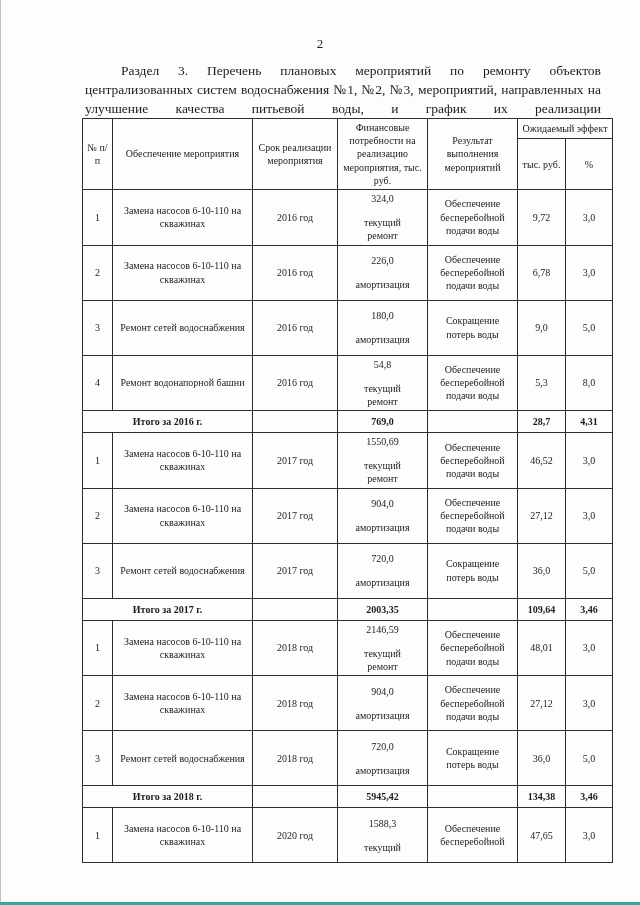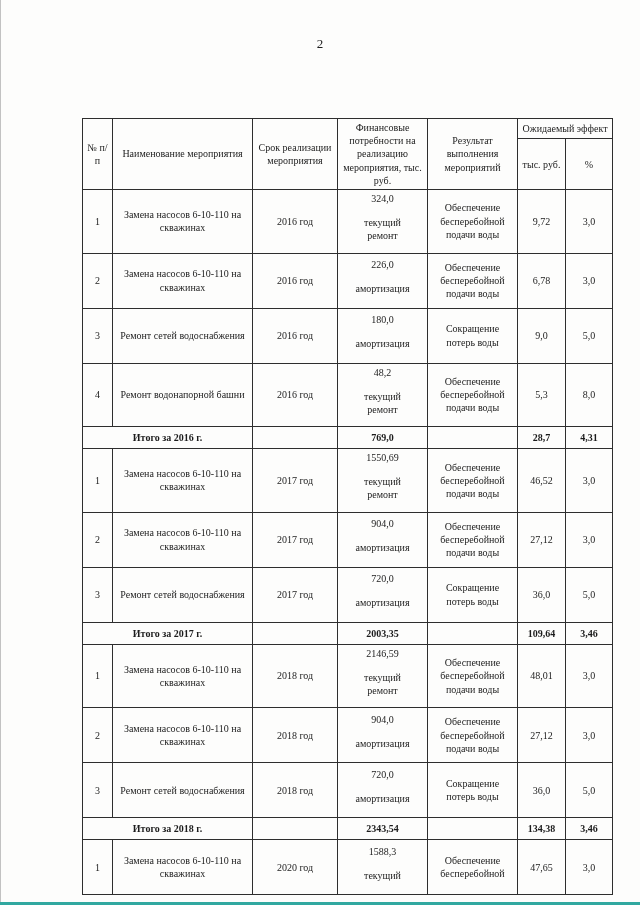--- a/index.html
+++ b/index.html
@@ -44,47 +44,48 @@
     font-weight: normal;
     line-height: 1.32;
     overflow: hidden;
   }
   thead tr.h1 { height: 20px; }
   thead tr.h2 { height: 50px; }
   tbody tr.item { height: 55px; }
   tbody tr.total { height: 22px; }
   tbody tr.total td { font-weight: bold; }
   td.fin .amt { margin-bottom: 11px; }
-  td.fin .note { width: 64px; margin: 8px auto; }
+  td.fin .note { width: 64px; margin: 0 auto; }
   td.name, td.res { padding: 2px 5px; }
 </style>
 </head>
 <body>
 
 <div class="page">
   <div class="scan-edge"></div>
 
   <div class="page-number">2</div>
 
+  <div class="heading">Раздел 3. Перечень плановых мероприятий по ремонту объектов централизованных систем водоснабжения №1, №2, №3, мероприятий, направленных на улучшение качества питьевой воды, и график их реализации</div>
 
   <div class="table-wrap">
     <table>
       <colgroup>
         <col style="width:30px">
           <col style="width:140px">
           <col style="width:85px">
         <col style="width:90px">
           <col style="width:90px">
           <col style="width:48px">
           <col style="width:47px">
       </colgroup>
       <thead>
         <tr class="h1">
           <th rowspan="2">№ п/п</th>
-          <th rowspan="2">Наименование мероприятия</th>
+          <th rowspan="2">Обеспечение мероприятия</th>
           <th rowspan="2">Срок реализации мероприятия</th>
           <th rowspan="2">Финансовые потребности на реализацию мероприятия, тыс. руб.</th>
           <th rowspan="2">Результат выполнения мероприятий</th>
           <th colspan="2">Ожидаемый эффект</th>
         </tr>
         <tr class="h2">
           <th>тыс. руб.</th>
           <th>%</th>
         </tr>
       </thead>
@@ -123,21 +124,21 @@
             </td>
             <td class="res">Сокращение потерь воды</td>
             <td>9,0</td>
             <td>5,0</td>
           </tr>
           <tr class="item">
             <td>4</td>
             <td class="name">Ремонт водонапорной башни</td>
             <td>2016 год</td>
             <td class="fin">
-              <div class="amt">48,2</div>
+              <div class="amt">54,8</div>
               <div class="note">текущий ремонт</div>
             </td>
             <td class="res">Обеспечение бесперебойной подачи воды</td>
             <td>5,3</td>
             <td>8,0</td>
           </tr>
           <tr class="total">
             <td class="lbl" colspan="2">Итого за 2016 г.</td>
             <td></td>
             <td>769,0</td>
@@ -221,21 +222,21 @@
               <div class="amt">720,0</div>
               <div class="note">амортизация</div>
             </td>
             <td class="res">Сокращение потерь воды</td>
             <td>36,0</td>
             <td>5,0</td>
           </tr>
           <tr class="total">
             <td class="lbl" colspan="2">Итого за 2018 г.</td>
             <td></td>
-            <td>2343,54</td>
+            <td>5945,42</td>
             <td></td>
             <td>134,38</td>
             <td>3,46</td>
           </tr>
           <tr class="item">
             <td>1</td>
             <td class="name">Замена насосов 6-10-110 на скважинах</td>
             <td>2020 год</td>
             <td class="fin">
               <div class="amt">1588,3</div>

